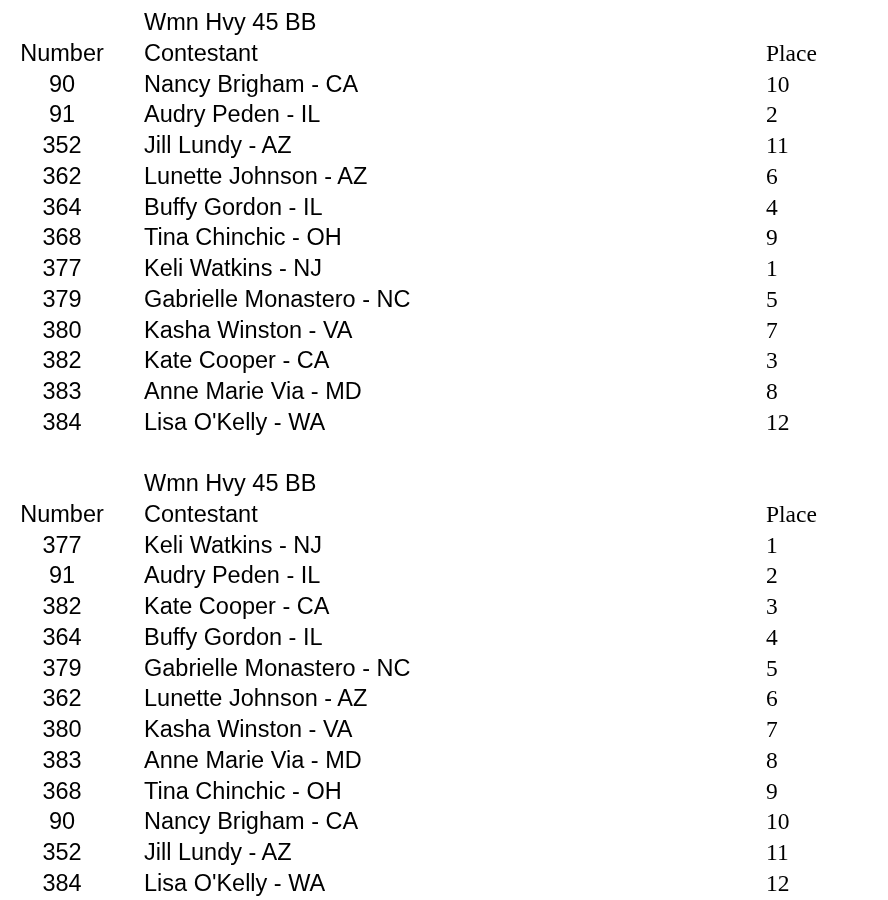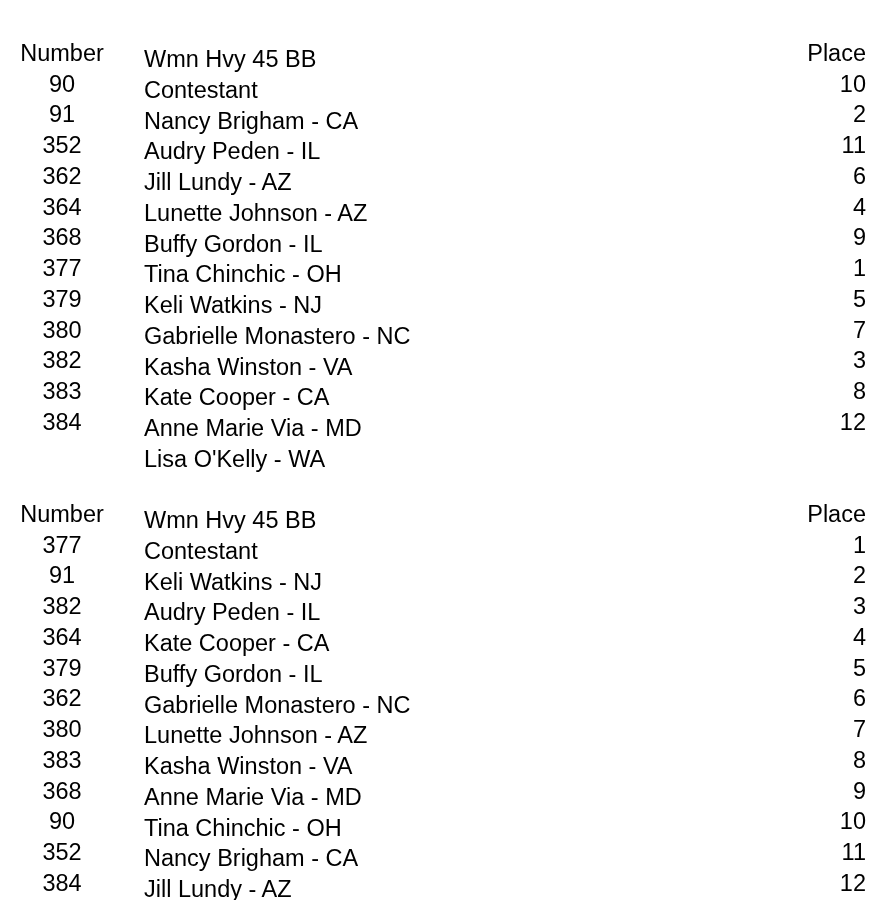--- a/index.html
+++ b/index.html
@@ -1,22 +1,22 @@
 <!DOCTYPE html>
 <html><head>
 <meta charset="utf-8">
 <style>
   html, body { margin: 0; padding: 0; background: #ffffff; }
   body { width: 888px; height: 900px; overflow: hidden; position: relative;
          font-family: "Liberation Sans", sans-serif; color: #000; font-size: 23.5px; }
   .tbl { position: absolute; left: 0; width: 888px; }
   .row { position: relative; height: 30.75px; line-height: 30.75px; white-space: nowrap; }
   .num { position: absolute; left: 12px; width: 100px; text-align: center; }
-  .name { position: absolute; left: 144px; margin-top: 37px; }
-  .place { position: absolute; left: 766px; width: 100px; text-align: right; }
+  .name { position: absolute; left: 144px; }
+  .place { position: absolute; left: 766px; width: 100px; text-align: left; font-family: Liberation Serif, serif; }
 </style>
 </head>
 <body>
 
 <div id="tables-root">
     <div class="tbl" style="top: 7px;">
       <div class="row">
     <span class="name">Wmn  Hvy 45 BB</span>
       </div>
       <div class="row">

